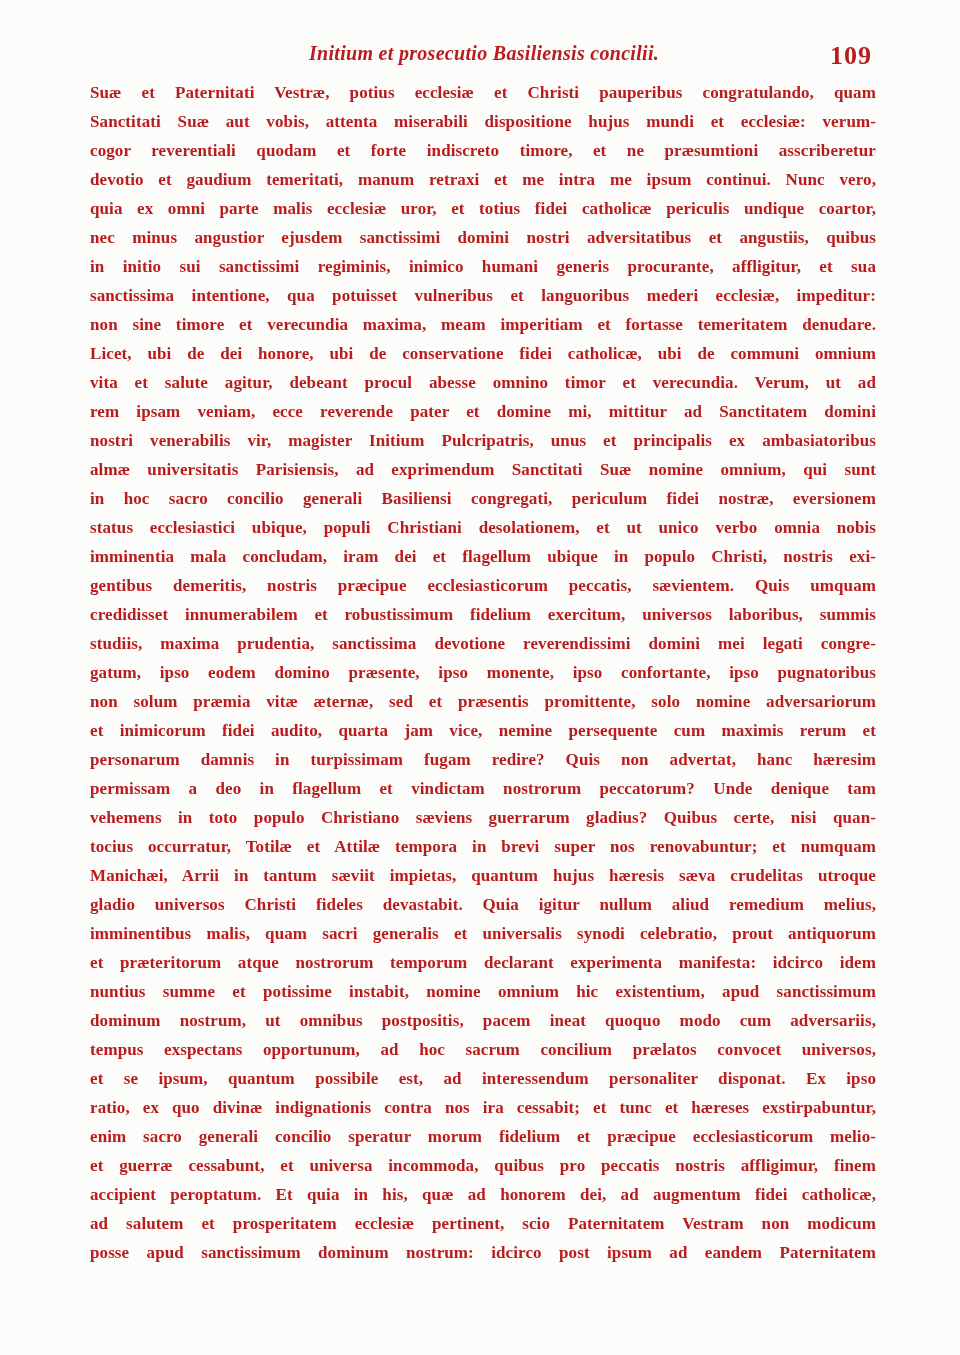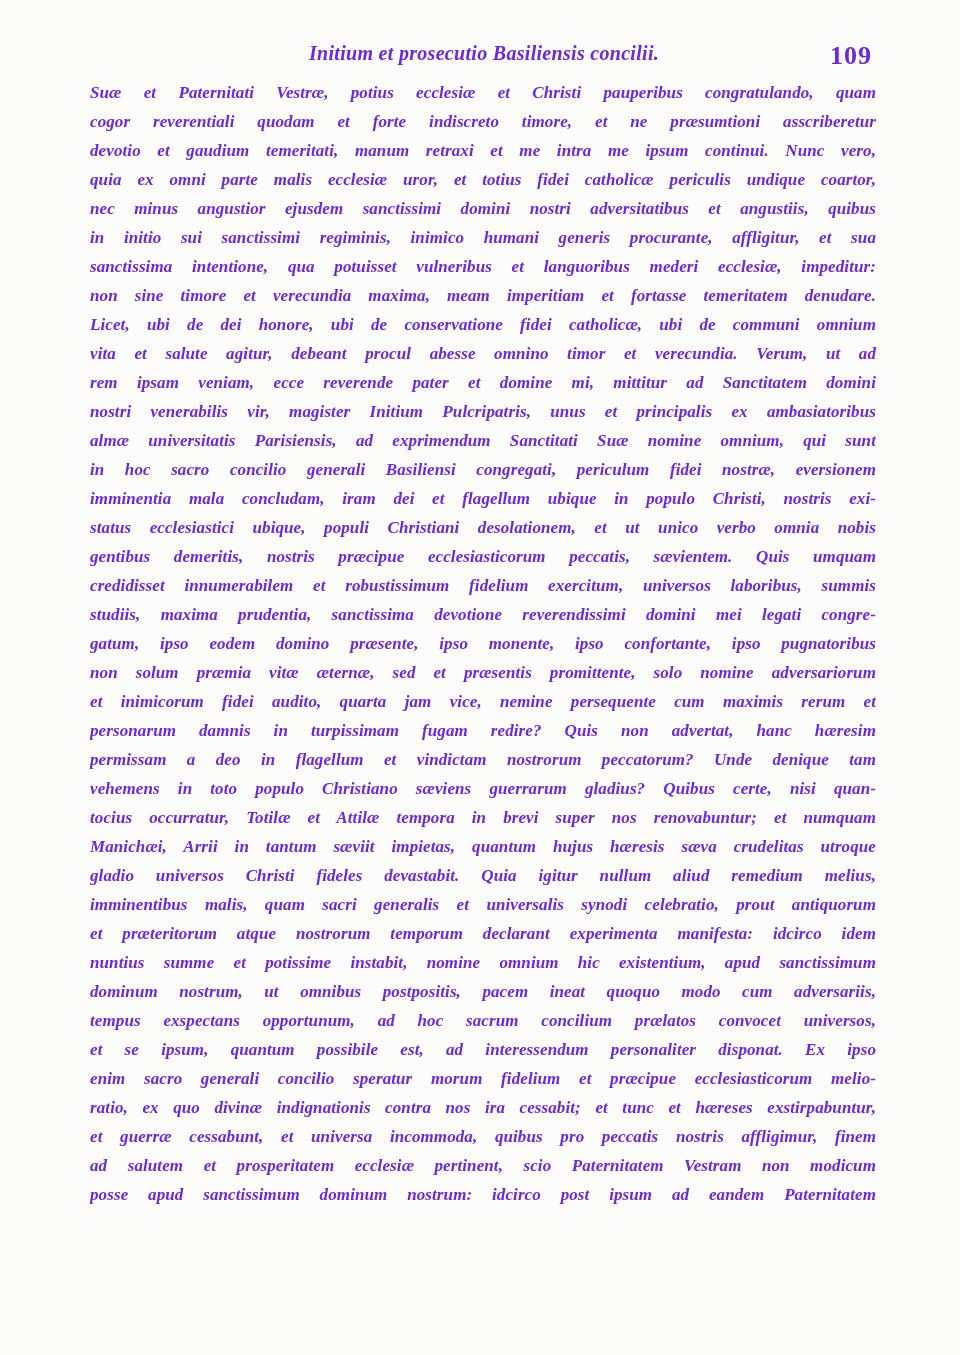--- a/index.html
+++ b/index.html
@@ -5,21 +5,21 @@
   html, body {
     margin: 0;
     padding: 0;
     background: #e8e8e8;
   }
   .page {
     position: relative;
     width: 960px;
     height: 1355px;
     background: #fcfcfb;
-    color: #6d28d9;
+    color: #b91c1c;
     font-family: "Liberation Serif", "DejaVu Serif", serif;
     overflow: hidden;
     margin: 0 auto;
     box-sizing: border-box;
   }
   .header {
     position: absolute;
     top: 42px;
     left: 88px;
     right: 80px;
@@ -38,21 +38,20 @@
     top: -1px;
     font-weight: bold;
     font-size: 26px;
     letter-spacing: 1px;
   }
   .body-text {
     position: absolute;
     top: 78px;
     left: 90px;
     right: 84px;
-    font-style: italic;
   }
   .text-line {
     font-size: 17px;
     font-weight: bold;
     line-height: 29px;
     height: 29px;
     text-align: justify;
     text-align-last: justify;
     white-space: nowrap;
     overflow: hidden;
@@ -62,52 +61,54 @@
 </head>
 <body>
 
 <div class="page">
   <div class="header">
     <div class="running-title">Initium et prosecutio Basiliensis concilii.</div>
     <div class="page-number">109</div>
   </div>
   <div class="body-text">
       <div class="text-line">Suæ et Paternitati Vestræ, potius ecclesiæ et Christi pauperibus congratulando, quam</div>
+      <div class="text-line">Sanctitati Suæ aut vobis, attenta miserabili dispositione hujus mundi et ecclesiæ: verum-</div>
       <div class="text-line">cogor reverentiali quodam et forte indiscreto timore, et ne præsumtioni asscriberetur</div>
       <div class="text-line">devotio et gaudium temeritati, manum retraxi et me intra me ipsum continui. Nunc vero,</div>
       <div class="text-line">quia ex omni parte malis ecclesiæ uror, et totius fidei catholicæ periculis undique coartor,</div>
       <div class="text-line">nec minus angustior ejusdem sanctissimi domini nostri adversitatibus et angustiis, quibus</div>
       <div class="text-line">in initio sui sanctissimi regiminis, inimico humani generis procurante, affligitur, et sua</div>
       <div class="text-line">sanctissima intentione, qua potuisset vulneribus et languoribus mederi ecclesiæ, impeditur:</div>
       <div class="text-line">non sine timore et verecundia maxima, meam imperitiam et fortasse temeritatem denudare.</div>
       <div class="text-line">Licet, ubi de dei honore, ubi de conservatione fidei catholicæ, ubi de communi omnium</div>
       <div class="text-line">vita et salute agitur, debeant procul abesse omnino timor et verecundia. Verum, ut ad</div>
       <div class="text-line">rem ipsam veniam, ecce reverende pater et domine mi, mittitur ad Sanctitatem domini</div>
       <div class="text-line">nostri venerabilis vir, magister Initium Pulcripatris, unus et principalis ex ambasiatoribus</div>
       <div class="text-line">almæ universitatis Parisiensis, ad exprimendum Sanctitati Suæ nomine omnium, qui sunt</div>
       <div class="text-line">in hoc sacro concilio generali Basiliensi congregati, periculum fidei nostræ, eversionem</div>
+      <div class="text-line">status ecclesiastici ubique, populi Christiani desolationem, et ut unico verbo omnia nobis</div>
       <div class="text-line">imminentia mala concludam, iram dei et flagellum ubique in populo Christi, nostris exi-</div>
-      <div class="text-line">status ecclesiastici ubique, populi Christiani desolationem, et ut unico verbo omnia nobis</div>
       <div class="text-line">gentibus demeritis, nostris præcipue ecclesiasticorum peccatis, sævientem. Quis umquam</div>
       <div class="text-line">credidisset innumerabilem et robustissimum fidelium exercitum, universos laboribus, summis</div>
       <div class="text-line">studiis, maxima prudentia, sanctissima devotione reverendissimi domini mei legati congre-</div>
       <div class="text-line">gatum, ipso eodem domino præsente, ipso monente, ipso confortante, ipso pugnatoribus</div>
       <div class="text-line">non solum præmia vitæ æternæ, sed et præsentis promittente, solo nomine adversariorum</div>
       <div class="text-line">et inimicorum fidei audito, quarta jam vice, nemine persequente cum maximis rerum et</div>
       <div class="text-line">personarum damnis in turpissimam fugam redire? Quis non advertat, hanc hæresim</div>
       <div class="text-line">permissam a deo in flagellum et vindictam nostrorum peccatorum? Unde denique tam</div>
       <div class="text-line">vehemens in toto populo Christiano sæviens guerrarum gladius? Quibus certe, nisi quan-</div>
       <div class="text-line">tocius occurratur, Totilæ et Attilæ tempora in brevi super nos renovabuntur; et numquam</div>
       <div class="text-line">Manichæi, Arrii in tantum sæviit impietas, quantum hujus hæresis sæva crudelitas utroque</div>
       <div class="text-line">gladio universos Christi fideles devastabit. Quia igitur nullum aliud remedium melius,</div>
       <div class="text-line">imminentibus malis, quam sacri generalis et universalis synodi celebratio, prout antiquorum</div>
       <div class="text-line">et præteritorum atque nostrorum temporum declarant experimenta manifesta: idcirco idem</div>
       <div class="text-line">nuntius summe et potissime instabit, nomine omnium hic existentium, apud sanctissimum</div>
       <div class="text-line">dominum nostrum, ut omnibus postpositis, pacem ineat quoquo modo cum adversariis,</div>
       <div class="text-line">tempus exspectans opportunum, ad hoc sacrum concilium prælatos convocet universos,</div>
       <div class="text-line">et se ipsum, quantum possibile est, ad interessendum personaliter disponat. Ex ipso</div>
+      <div class="text-line">ratio, ex quo divinæ indignationis contra nos ira cessabit; et tunc et hæreses exstirpabuntur,</div>
       <div class="text-line">enim sacro generali concilio speratur morum fidelium et præcipue ecclesiasticorum melio-</div>
-      <div class="text-line">ratio, ex quo divinæ indignationis contra nos ira cessabit; et tunc et hæreses exstirpabuntur,</div>
       <div class="text-line">et guerræ cessabunt, et universa incommoda, quibus pro peccatis nostris affligimur, finem</div>
+      <div class="text-line">accipient peroptatum. Et quia in his, quæ ad honorem dei, ad augmentum fidei catholicæ,</div>
       <div class="text-line">ad salutem et prosperitatem ecclesiæ pertinent, scio Paternitatem Vestram non modicum</div>
       <div class="text-line">posse apud sanctissimum dominum nostrum: idcirco post ipsum ad eandem Paternitatem</div>
     </div>
 </div>
 
 </body></html>

